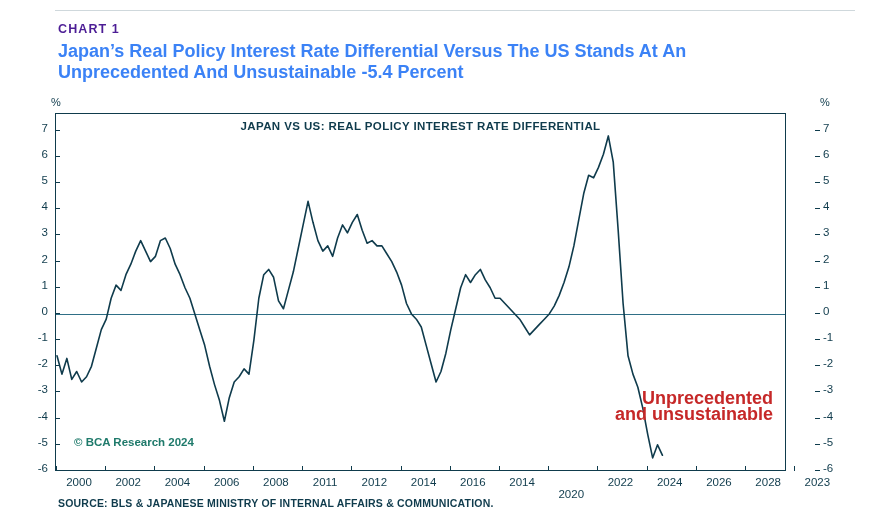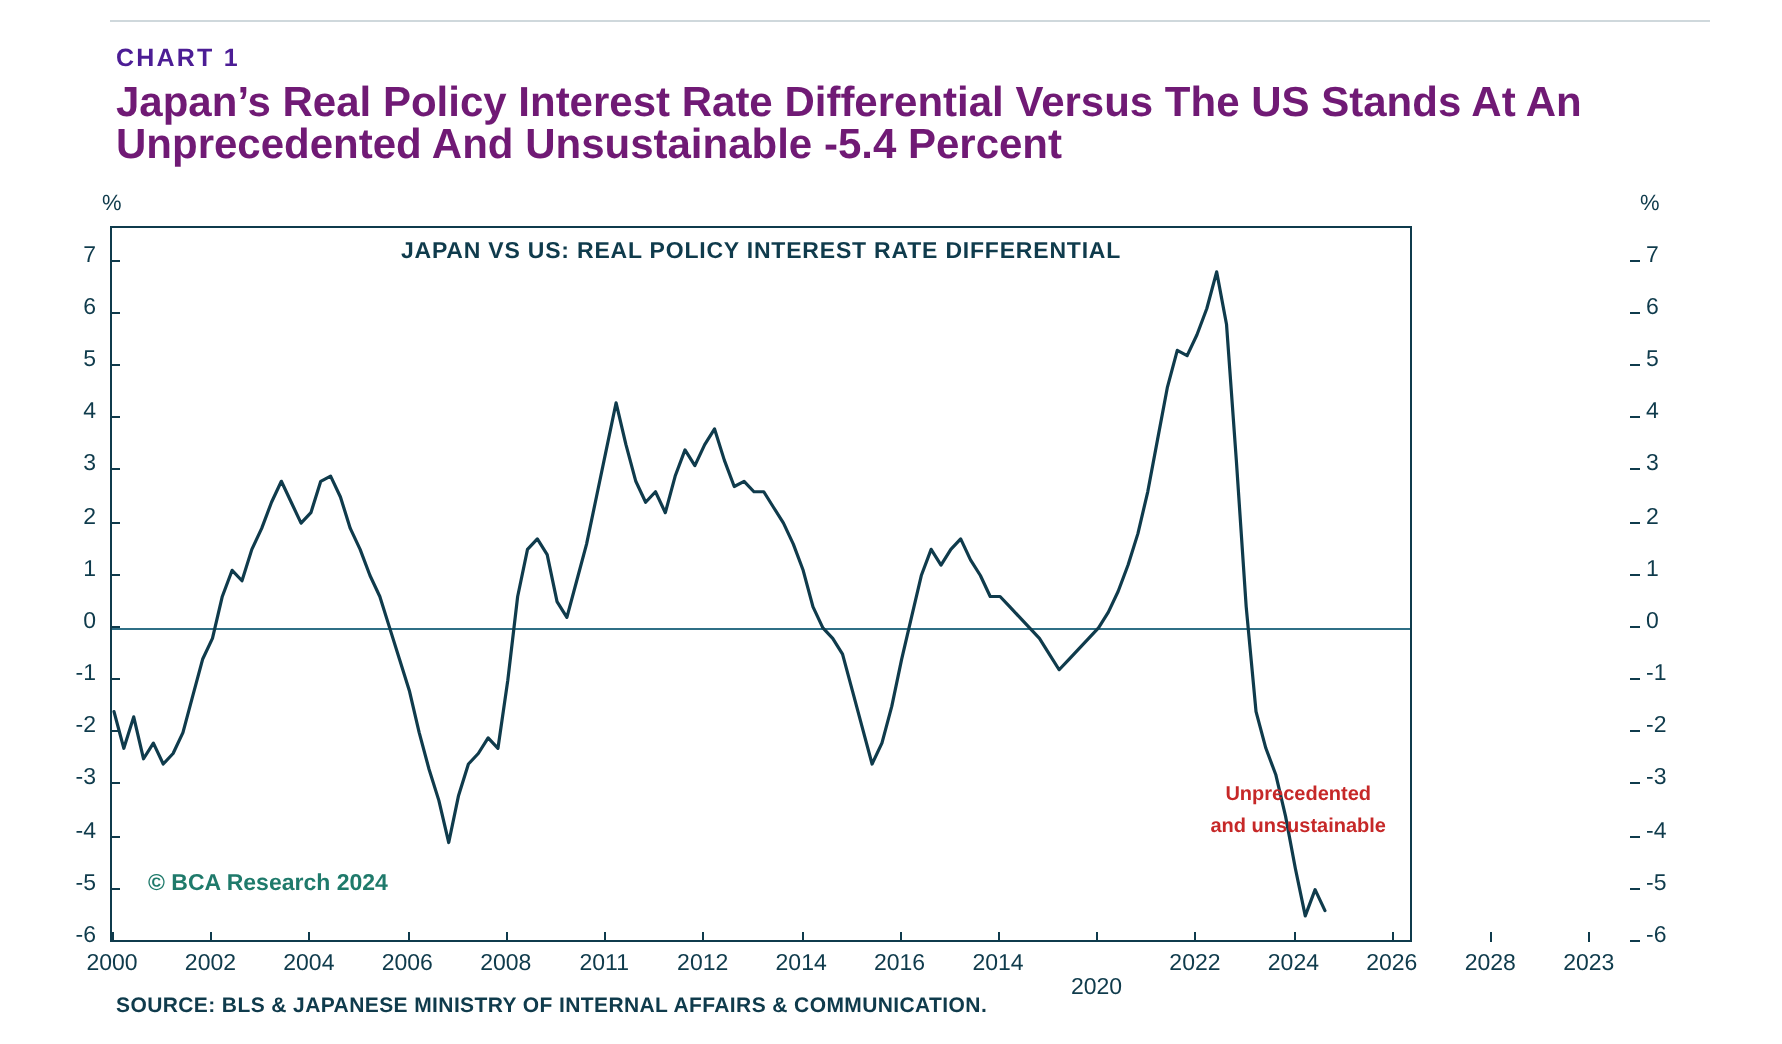--- a/index.html
+++ b/index.html
@@ -35,45 +35,45 @@
     font-size: 12.5px;
     letter-spacing: 1.1px;
     color: #4c1d95;
     font-weight: 600;
   }
   .headline {
     position: absolute;
     left: 58px;
     top: 41px;
     width: 760px;
-    font-size: 21px;
+    font-size: 18px;
     line-height: 21px;
     font-weight: 700;
-    color: #701a75;
+    color: #3b82f6;
   }
   .pct-left {
     position: absolute;
     left: 51px;
     top: 96px;
     font-size: 11px;
     color: #0f3b4c;
   }
   .pct-right {
     position: absolute;
     left: 820px;
     top: 96px;
     font-size: 11px;
     color: #0f3b4c;
   }
   
   #plot {
     position: absolute;
     left: 55px;
     top: 113px;
-    width: 651px;
+    width: 731px;
     height: 358px;
     border: 1.2px solid #0f3b4c;
     box-sizing: border-box;
     overflow: hidden;
     background: #ffffff;
   }
   .plot-title {
     position: absolute;
     left: 0;
     top: 6px;
@@ -99,20 +99,21 @@
     width: 28px;
   }
   .tick-left { left: 20px; }
   .tick-right { left: 823px; text-align: left; }
   .xtick {
     position: absolute;
     font-size: 11.5px;
     color: #0f3b4c;
     transform: translateX(-50%);
     white-space: nowrap;
+    margin-left: 23px;
   }
   .xtick-mark {
     position: absolute;
     width: 1px;
     height: 5px;
     background: #0f3b4c;
   }
   .ytick-mark-l, .ytick-mark-r {
     position: absolute;
     width: 5px;
@@ -125,25 +126,25 @@
     bottom: 22px;
     font-size: 11.5px;
     color: #1f7a6b;
     font-weight: 600;
     text-align: right;
   }
   .annotation {
     position: absolute;
     right: 12px;
     bottom: 48px;
-    font-size: 10px;
+    font-size: 18px;
     font-weight: 700;
     color: #c62828;
     line-height: 16px;
-    text-align: center;
+    text-align: right;
   }
   .source {
     position: absolute;
     left: 58px;
     top: 497px;
     font-size: 10.5px;
     font-weight: 700;
     letter-spacing: 0.2px;
     color: #0f3b4c;
   }

